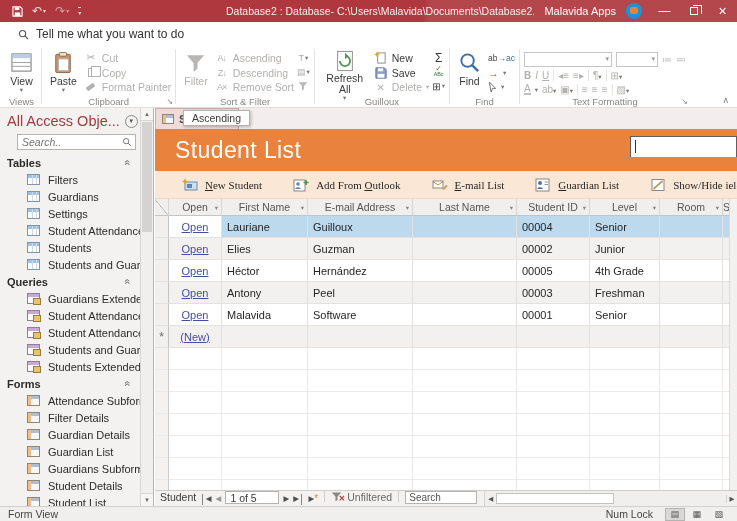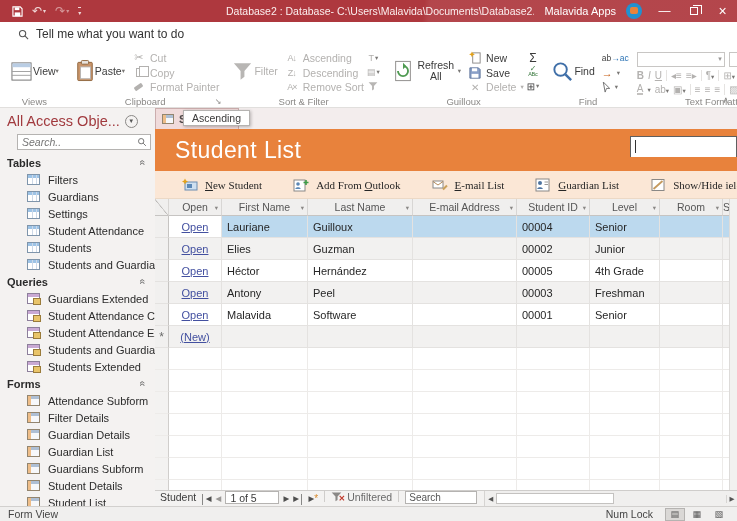--- a/index.html
+++ b/index.html
@@ -28,21 +28,21 @@
   .rtab{display:flex;align-items:center;padding:0 13px;cursor:default;}
   .rtab.active{box-shadow:inset 0 -3px 0 #b13a3e;color:#2f2f2f;}
   .tellme{display:flex;align-items:center;gap:7px;margin-left:14px;color:#333;}
   .mag-sm{width:11px;height:11px;}
 
   
   .ribbon{height:62px;background:#fff;border-bottom:1px solid #e1dfdd;display:flex;padding:0 2px;position:relative;}
   .rgroup{position:relative;display:flex;gap:3px;padding:2px 4px 13px;}
   .glabel{position:absolute;bottom:0;left:0;right:0;text-align:center;font-size:9.5px;color:#8a8886;}
   .gsep{width:1px;background:#e5e3e1;margin:3px 0;}
-  .bigbtn{display:flex;flex-direction:row;align-items:center;font-size:10.5px;color:#3b3b3b;padding:1px 4px;line-height:11px;text-align:center;}
+  .bigbtn{display:flex;flex-direction:column;align-items:center;font-size:10.5px;color:#3b3b3b;padding:1px 4px;line-height:11px;text-align:center;}
   .bigico{height:27px;display:flex;align-items:center;justify-content:center;}
   .dd{font-size:6.5px;color:#7a7876;line-height:6px;}
   .smallcol{display:flex;flex-direction:column;gap:1px;padding-top:3px;}
   .smallbtn{display:flex;align-items:center;gap:4px;height:14px;font-size:10.5px;color:#3b3b3b;white-space:nowrap;}
   .minicol{display:flex;flex-direction:column;gap:2px;padding-top:4px;align-items:center;}
   .minibtn{display:flex;align-items:center;gap:1px;font-size:9px;color:#b0aeac;height:12px;}
   .disabled, .disabled *{color:#b3b1af !important;}
   .sico{width:14px;display:flex;justify-content:center;align-items:center;font-size:11px;}
   .azico{font-size:9px;letter-spacing:-1px;}
   .copy-ico{width:8px;height:9px;border:1px solid #b3b1af;background:#fff;position:relative;margin-left:2px;}
@@ -58,21 +58,21 @@
   .tfrow{display:flex;align-items:center;gap:4px;font-size:10px;color:#b3b1af;}
   .vsep{width:1px;height:11px;background:#e5e3e1;}
   .bld{font-weight:bold;} .itl{font-style:italic;} .und{text-decoration:underline;}
   .acolor{border-bottom:2px solid #c3c1bf;line-height:9px;}
   .collapse-ribbon{position:absolute;right:8px;bottom:2px;font-size:9px;color:#8a8886;}
 
   
   .content{position:absolute;top:108px;left:0;right:0;bottom:15px;}
 
   
-  .navpane{position:absolute;left:0;top:0;width:169px;bottom:0;background:#f4f2f1;border-right:1px solid #b8b6b4;overflow:hidden;}
+  .navpane{position:absolute;left:0;top:0;width:154px;bottom:0;background:#f4f2f1;border-right:1px solid #b8b6b4;overflow:hidden;}
   .np-title{display:flex;align-items:center;height:26px;padding:0 6px 0 7px;color:#a13a3e;font-size:14.5px;white-space:nowrap;}
   .np-ddcircle{width:13px;height:13px;border:1px solid #8a8886;border-radius:50%;font-size:6px;color:#555;display:flex;align-items:center;justify-content:center;margin-left:5px;flex:0 0 auto;}
   .np-collapse{margin-left:auto;color:#555;font-size:12px;}
   .np-search{margin:0 17px;height:16px;border:1px solid #b5b3b1;background:#fff;display:flex;align-items:center;}
   .np-search input{flex:1;min-width:0;border:0;outline:none;font-size:10.5px;font-style:italic;color:#555;padding:0 4px;font-family:"Liberation Sans",sans-serif;}
   .np-search .mag-xs{width:10px;height:10px;margin-right:3px;flex:0 0 auto;}
   .np-list{position:absolute;top:46px;left:0;right:0;bottom:0;overflow:hidden;}
   .nav-sec{height:17px;display:flex;align-items:center;padding:0 6px 0 7px;font-weight:bold;font-size:11px;color:#2b2b2b;}
   .sec-chev{margin-left:auto;margin-right:16px;transform:rotate(90deg);font-size:10px;color:#666;font-weight:normal;}
   .nav-item{height:17px;display:flex;align-items:center;gap:8px;padding-left:27px;font-size:11px;color:#2b2b2b;white-space:nowrap;overflow:hidden;}
@@ -594,25 +594,25 @@
             <div class="h-cell h-sel"></div>
             <div class="h-cell">
               <span>Open</span>
               <span class="h-dd">▾</span>
             </div>
             <div class="h-cell">
               <span>First Name</span>
               <span class="h-dd">▾</span>
             </div>
             <div class="h-cell">
+              <span>E-mail Address</span>
+              <span class="h-dd">▾</span>
+            </div>
+            <div class="h-cell">
               <span>Last Name</span>
-              <span class="h-dd">▾</span>
-            </div>
-            <div class="h-cell">
-              <span>E-mail Address</span>
               <span class="h-dd">▾</span>
             </div>
             <div class="h-cell">
               <span>Student ID</span>
               <span class="h-dd">▾</span>
             </div>
             <div class="h-cell">
               <span>Level</span>
               <span class="h-dd">▾</span>
             </div>

